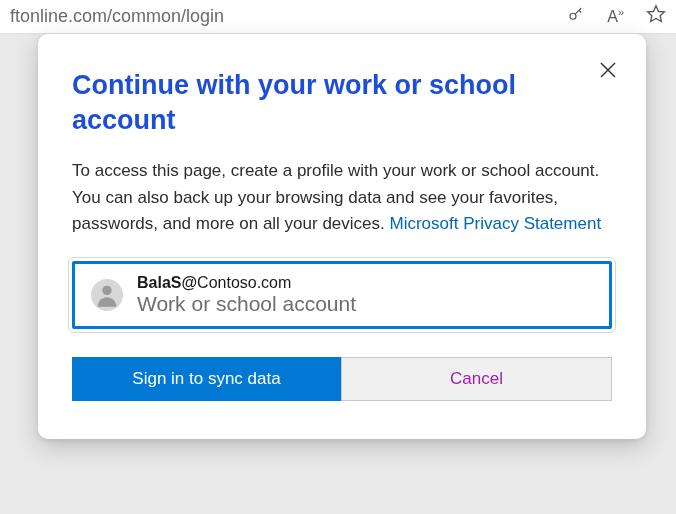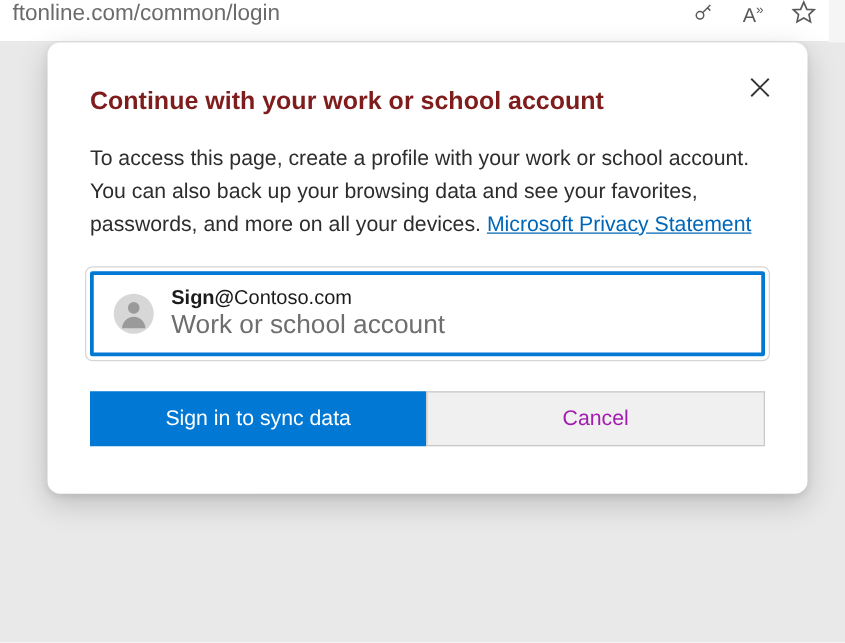--- a/index.html
+++ b/index.html
@@ -12,25 +12,25 @@
       background: #f5f5f5;
       width: 676px;
       height: 514px;
       overflow: hidden;
       position: relative;
     }
     .address-bar {
       position: absolute;
       top: 0;
       left: 0;
-      right: 13px;
+      right: 0;
       height: 34px;
       background: #fff;
       display: flex;
-      align-items: flex-start;
+      align-items: center;
       padding: 0 10px;
       color: #6b6b6b;
       font-size: 18px;
       border-bottom: 1px solid #e0e0e0;
     }
     .address-bar .url {
       flex: 1;
       white-space: nowrap;
       overflow: hidden;
     }
@@ -65,36 +65,35 @@
       right: 24px;
       width: 28px;
       height: 28px;
       cursor: pointer;
       color: #333;
       display: flex;
       align-items: center;
       justify-content: center;
     }
     .dialog-title {
-      font-size: 20px;
+      font-size: 27px;
       font-weight: 600;
-      color: #7f1d1d;
+      color: #1d4ed8;
       line-height: 1.3;
       margin-bottom: 20px;
       padding-right: 40px;
     }
     .dialog-text {
       font-size: 17px;
       color: #2d2d2d;
       line-height: 1.55;
       margin-bottom: 24px;
     }
     .dialog-text a {
       color: #0067b8;
-      text-decoration: underline;
       cursor: pointer;
     }
     .account-card {
       border: 3px solid #0078d4;
       border-radius: 2px;
       padding: 10px 16px;
       display: flex;
       align-items: center;
       gap: 14px;
       margin-bottom: 28px;
@@ -188,21 +187,21 @@
 
   <div class="account-card">
     <div class="avatar">
       <svg width="28" height="28" viewBox="0 0 24 24" fill="#9a9a9a">
           <circle cx="12" cy="8" r="4"></circle>
           <path d="M4 22c0-4.4 3.6-8 8-8s8 3.6 8 8"></path>
         </svg>
     </div>
     <div class="account-info">
       <div class="account-email">
-        <span>Sign@</span><span class="domain">Contoso.com</span>
+        <span>BalaS@</span><span class="domain">Contoso.com</span>
       </div>
       <div class="account-type">Work or school account</div>
     </div>
   </div>
 
   <div class="button-row">
     <button class="btn btn-primary">Sign in to sync data</button>
     <button class="btn btn-secondary">Cancel</button>
   </div>
 </div>

